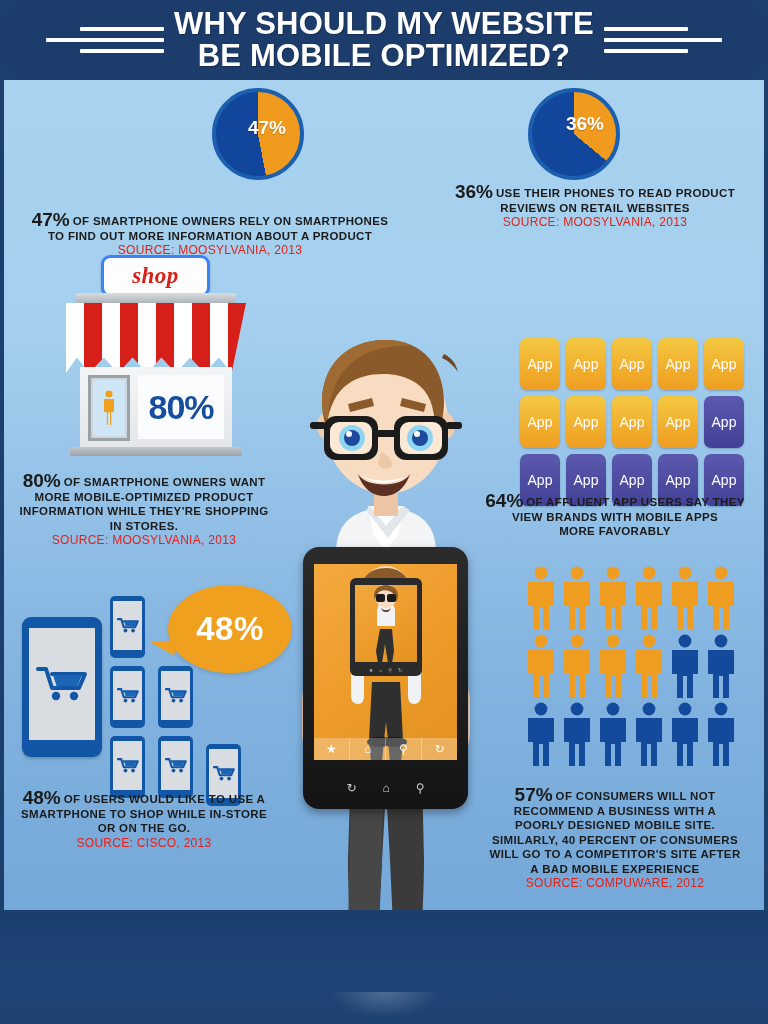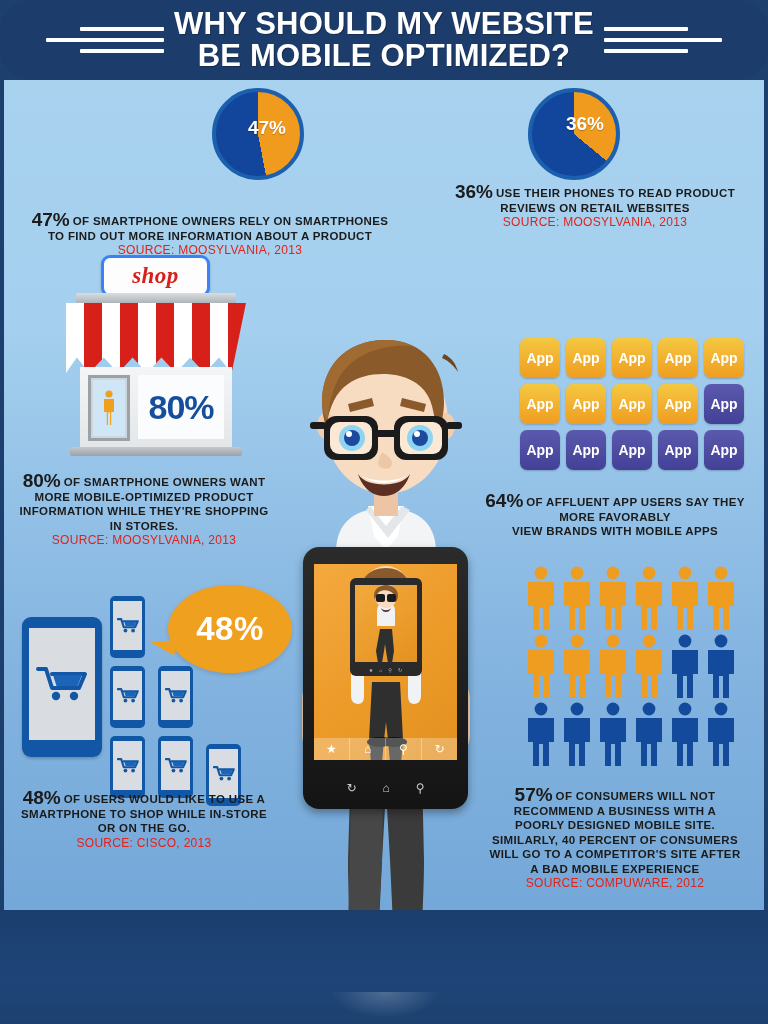--- a/index.html
+++ b/index.html
@@ -126,23 +126,23 @@
     background:linear-gradient(180deg,#c2c8cd,#9ba2a8);border-radius:2px;
   }
 
   
   .appgrid{
     position:absolute;left:520px;top:338px;width:228px;
     display:grid;grid-template-columns:repeat(5,40px);
     gap:6px 6px;
   }
   .app{
-    width:40px;height:40px;border-radius:7px;
+    width:40px;height:52px;border-radius:7px;
     display:flex;align-items:center;justify-content:center;
-    color:#ffffff;font-size:14px;font-weight:bold;
+    color:#ffffff;font-size:14px;font-weight:normal;
     box-shadow:0 1px 2px rgba(0,0,0,.2);
   }
   .app.orange{background:linear-gradient(180deg,#f4c842,#ef9d20);}
   .app.purple{background:linear-gradient(180deg,#5b59ad,#434197);}
 
   
   .bigphone{
     position:absolute;left:22px;top:617px;width:80px;height:140px;
     background:#1157a6;border-radius:9px;
     box-shadow:0 2px 3px rgba(0,0,0,.2);
@@ -327,22 +327,22 @@
       <div class="app purple">App</div>
       <div class="app purple">App</div>
       <div class="app purple">App</div>
       <div class="app purple">App</div>
       <div class="app purple">App</div>
     </div>
   <div class="caption" style="left:470px;top:474px;width:290px;margin-top:20px;">
     <div class="line">
       <span class="big">64%</span><span>OF AFFLUENT APP USERS SAY THEY</span>
     </div>
+    <div class="line">VIEW BRANDS WITH MOBILE APPS</div>
     <div class="line">MORE FAVORABLY</div>
-    <div class="line">VIEW BRANDS WITH MOBILE APPS</div>
   </div>
 
   <div class="bigphone">
     <div class="scr">
       <svg width="52" height="40" viewBox="0 0 52 40">
         <path d="M2 5h8l6 19h27l6-14H16" fill="none" stroke="#1157a6" stroke-width="4" stroke-linecap="round" stroke-linejoin="round"></path>
         <path d="M17 11h29l-4.5 11H20.5z" fill="#1c64b8"></path>
         <circle cx="20" cy="32" r="4.2" fill="#1157a6"></circle>
         <circle cx="38" cy="32" r="4.2" fill="#1157a6"></circle>
       </svg>

